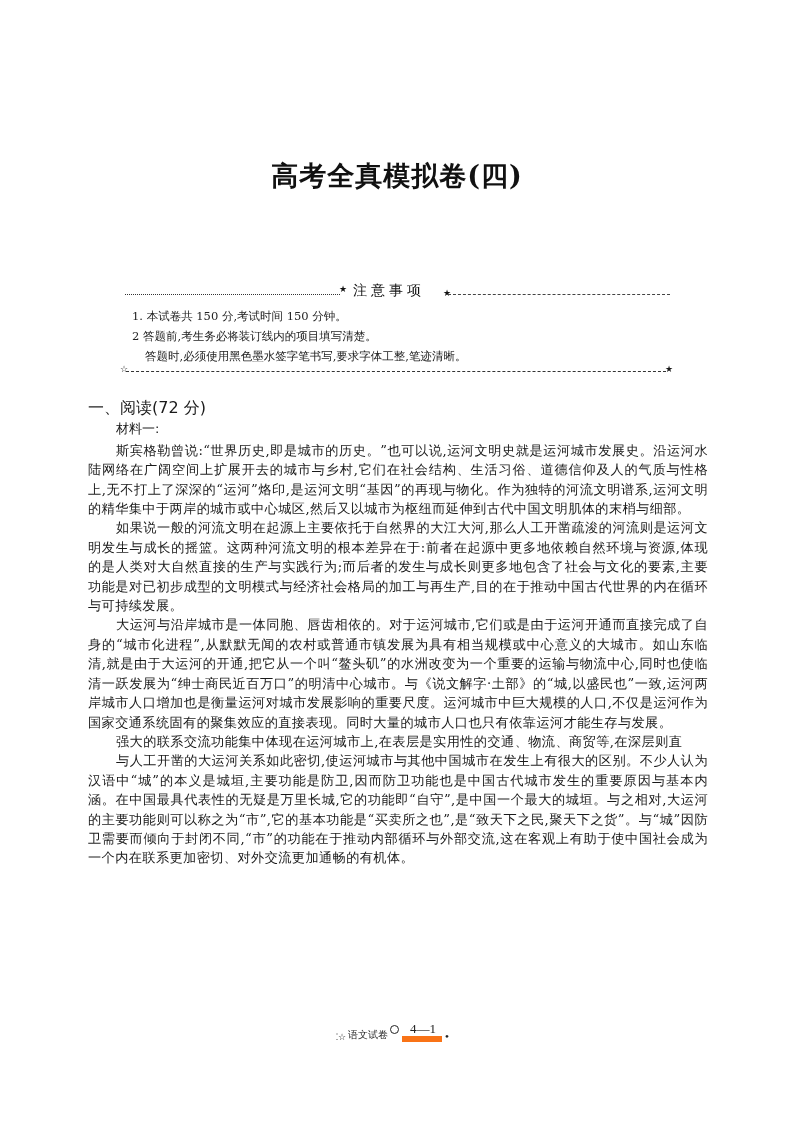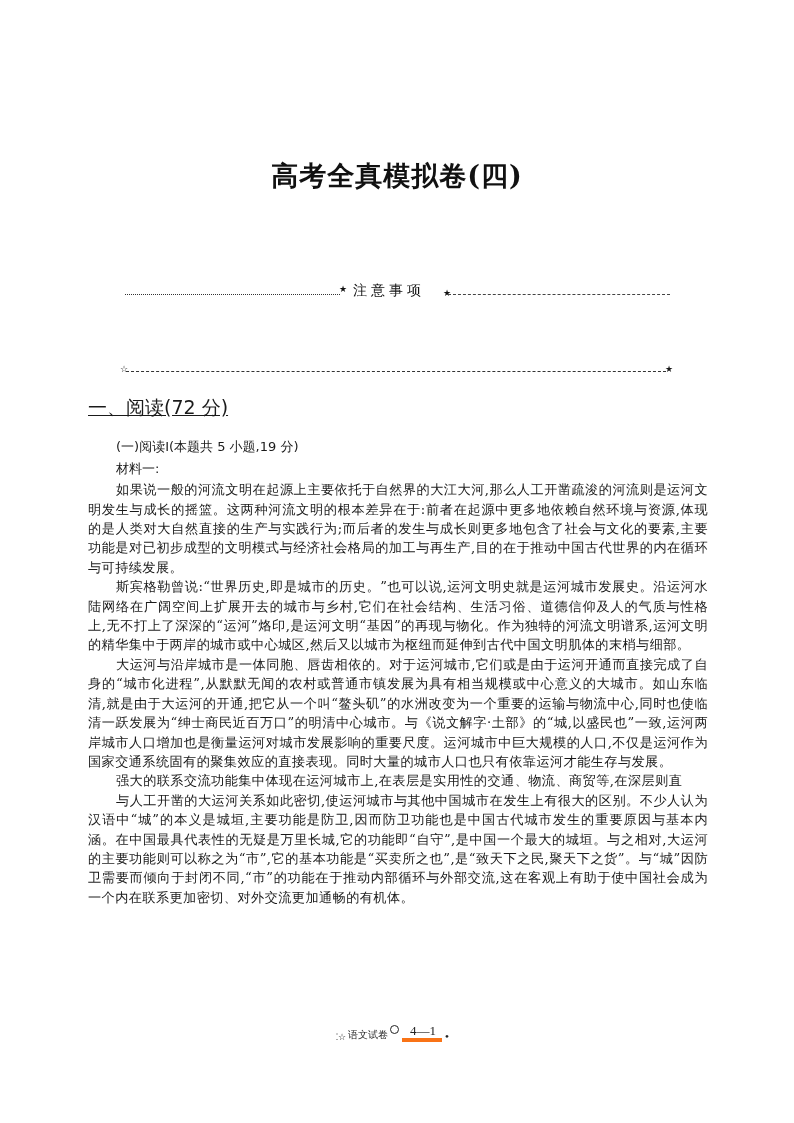--- a/index.html
+++ b/index.html
@@ -117,23 +117,22 @@
       position: absolute;
       top: 398px;
       left: 88px;
       width: 620px;
       font-size: 13.2px;
       line-height: 19.4px;
       color: #1a1a1a;
     }
     .content .sec {
       font-family: "DejaVu Sans", "Liberation Sans", sans-serif;
-      font-size: 19px;
-      margin-bottom: 20px;
-      text-decoration: underline;
+      font-size: 16px;
+      margin-bottom: 2px;
     }
     .content .sub {
       font-family: "DejaVu Sans", "Liberation Sans", sans-serif;
       font-size: 13px;
       padding-left: 28px;
       margin-bottom: 2px;
     }
     .content p {
       margin: 0;
       text-indent: 28px;
@@ -160,21 +159,21 @@
       display: inline-block;
       width: 7px; height: 7px;
       border-radius: 50%;
       border: 1px solid #222;
       margin: 0 1px 8px 2px;
       font-size: 5px;
     }
     .footer .pageno {
       font-family: "Liberation Serif", serif;
       font-size: 13px;
-      border-bottom: 4px solid #f97316;
+      border-bottom: 6px solid #f97316;
       padding: 0 6px 0 8px;
       margin-left: 2px;
       line-height: 15px;
     }
     .footer .endmark { font-size: 10px; margin-left: 2px; }
   </style>
 </head>
 <body>
 
 <div class="page">
@@ -183,33 +182,37 @@
 
 
   <div class="notice-head">
     <div class="line left"></div>
     <span class="star l">★</span>
     <span class="label">注意事项</span>
     <span class="star r">★</span>
     <div class="line right"></div>
   </div>
 
+  <div class="notice-list">
+    <div class="item">1. 本试卷共 150 分,考试时间 150 分钟。</div>
+    <div class="item">2  答题前,考生务必将装订线内的项目填写清楚。</div>
+    <div class="item indent">答题时,必须使用黑色墨水签字笔书写,要求字体工整,笔迹清晰。</div>
+  </div>
 
   <div class="notice-foot">
     <span class="star l">☆</span>
     <div class="line"></div>
     <span class="star r">★</span>
   </div>
 
   <div class="content">
     <div class="sec">一、阅读(72 分)</div>
-    <div class="sub">(一)阅读Ⅰ(本题共 5 小题,19 分)</div>
     <div class="sub">材料一:</div>
+    <p>斯宾格勒曾说:“世界历史,即是城市的历史。”也可以说,运河文明史就是运河城市发展史。沿运河水陆网络在广阔空间上扩展开去的城市与乡村,它们在社会结构、生活习俗、道德信仰及人的气质与性格上,无不打上了深深的“运河”烙印,是运河文明“基因”的再现与物化。作为独特的河流文明谱系,运河文明的精华集中于两岸的城市或中心城区,然后又以城市为枢纽而延伸到古代中国文明肌体的末梢与细部。</p>
     <p>如果说一般的河流文明在起源上主要依托于自然界的大江大河,那么人工开凿疏浚的河流则是运河文明发生与成长的摇篮。这两种河流文明的根本差异在于:前者在起源中更多地依赖自然环境与资源,体现的是人类对大自然直接的生产与实践行为;而后者的发生与成长则更多地包含了社会与文化的要素,主要功能是对已初步成型的文明模式与经济社会格局的加工与再生产,目的在于推动中国古代世界的内在循环与可持续发展。</p>
-    <p>斯宾格勒曾说:“世界历史,即是城市的历史。”也可以说,运河文明史就是运河城市发展史。沿运河水陆网络在广阔空间上扩展开去的城市与乡村,它们在社会结构、生活习俗、道德信仰及人的气质与性格上,无不打上了深深的“运河”烙印,是运河文明“基因”的再现与物化。作为独特的河流文明谱系,运河文明的精华集中于两岸的城市或中心城区,然后又以城市为枢纽而延伸到古代中国文明肌体的末梢与细部。</p>
     <p>大运河与沿岸城市是一体同胞、唇齿相依的。对于运河城市,它们或是由于运河开通而直接完成了自身的“城市化进程”,从默默无闻的农村或普通市镇发展为具有相当规模或中心意义的大城市。如山东临清,就是由于大运河的开通,把它从一个叫“鳌头矶”的水洲改变为一个重要的运输与物流中心,同时也使临清一跃发展为“绅士商民近百万口”的明清中心城市。与《说文解字·土部》的“城,以盛民也”一致,运河两岸城市人口增加也是衡量运河对城市发展影响的重要尺度。运河城市中巨大规模的人口,不仅是运河作为国家交通系统固有的聚集效应的直接表现。同时大量的城市人口也只有依靠运河才能生存与发展。</p>
     <p>强大的联系交流功能集中体现在运河城市上,在表层是实用性的交通、物流、商贸等,在深层则直</p>
     <p>与人工开凿的大运河关系如此密切,使运河城市与其他中国城市在发生上有很大的区别。不少人认为汉语中“城”的本义是城垣,主要功能是防卫,因而防卫功能也是中国古代城市发生的重要原因与基本内涵。在中国最具代表性的无疑是万里长城,它的功能即“自守”,是中国一个最大的城垣。与之相对,大运河的主要功能则可以称之为“市”,它的基本功能是“买卖所之也”,是“致天下之民,聚天下之货”。与“城”因防卫需要而倾向于封闭不同,“市”的功能在于推动内部循环与外部交流,这在客观上有助于使中国社会成为一个内在联系更加密切、对外交流更加通畅的有机体。</p>
   </div>
 
   <div class="footer">
     <span class="dots">⁚☆</span>
     <span class="label">语文试卷</span>
     <span class="seal"></span>
     <span class="pageno">4—1</span>

